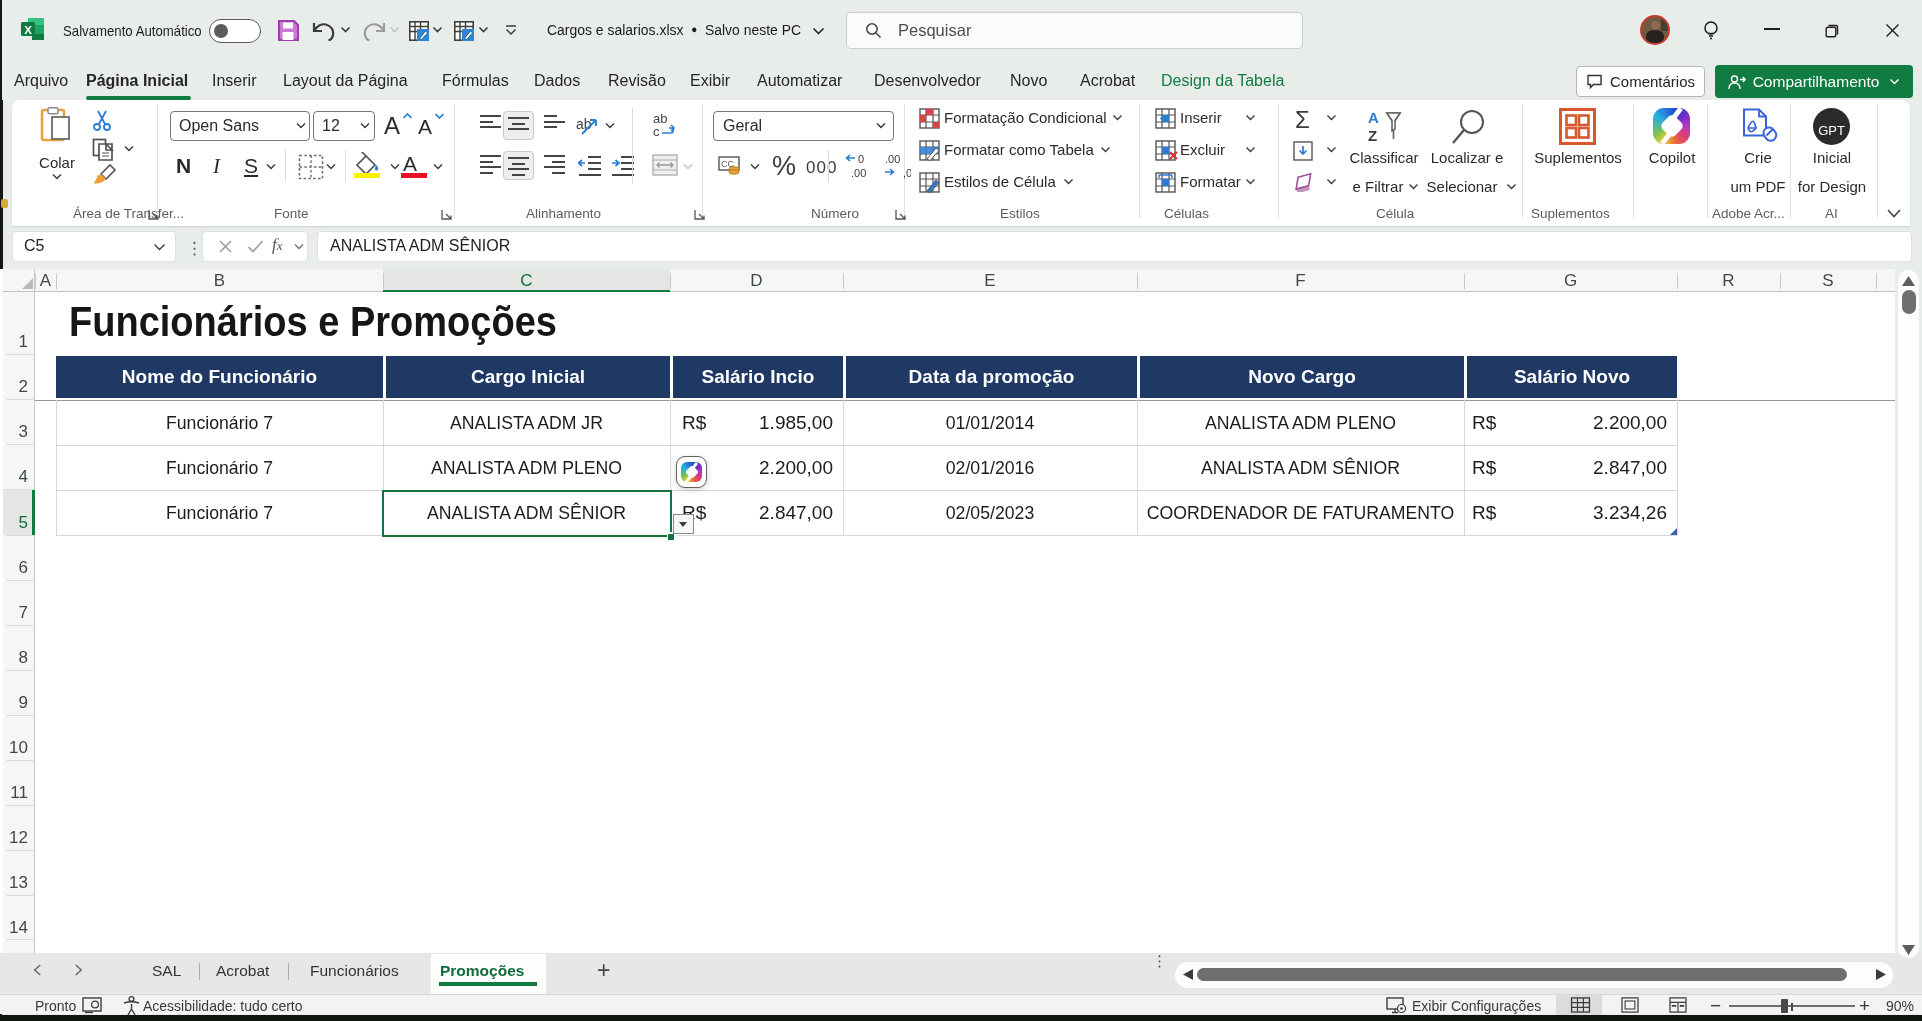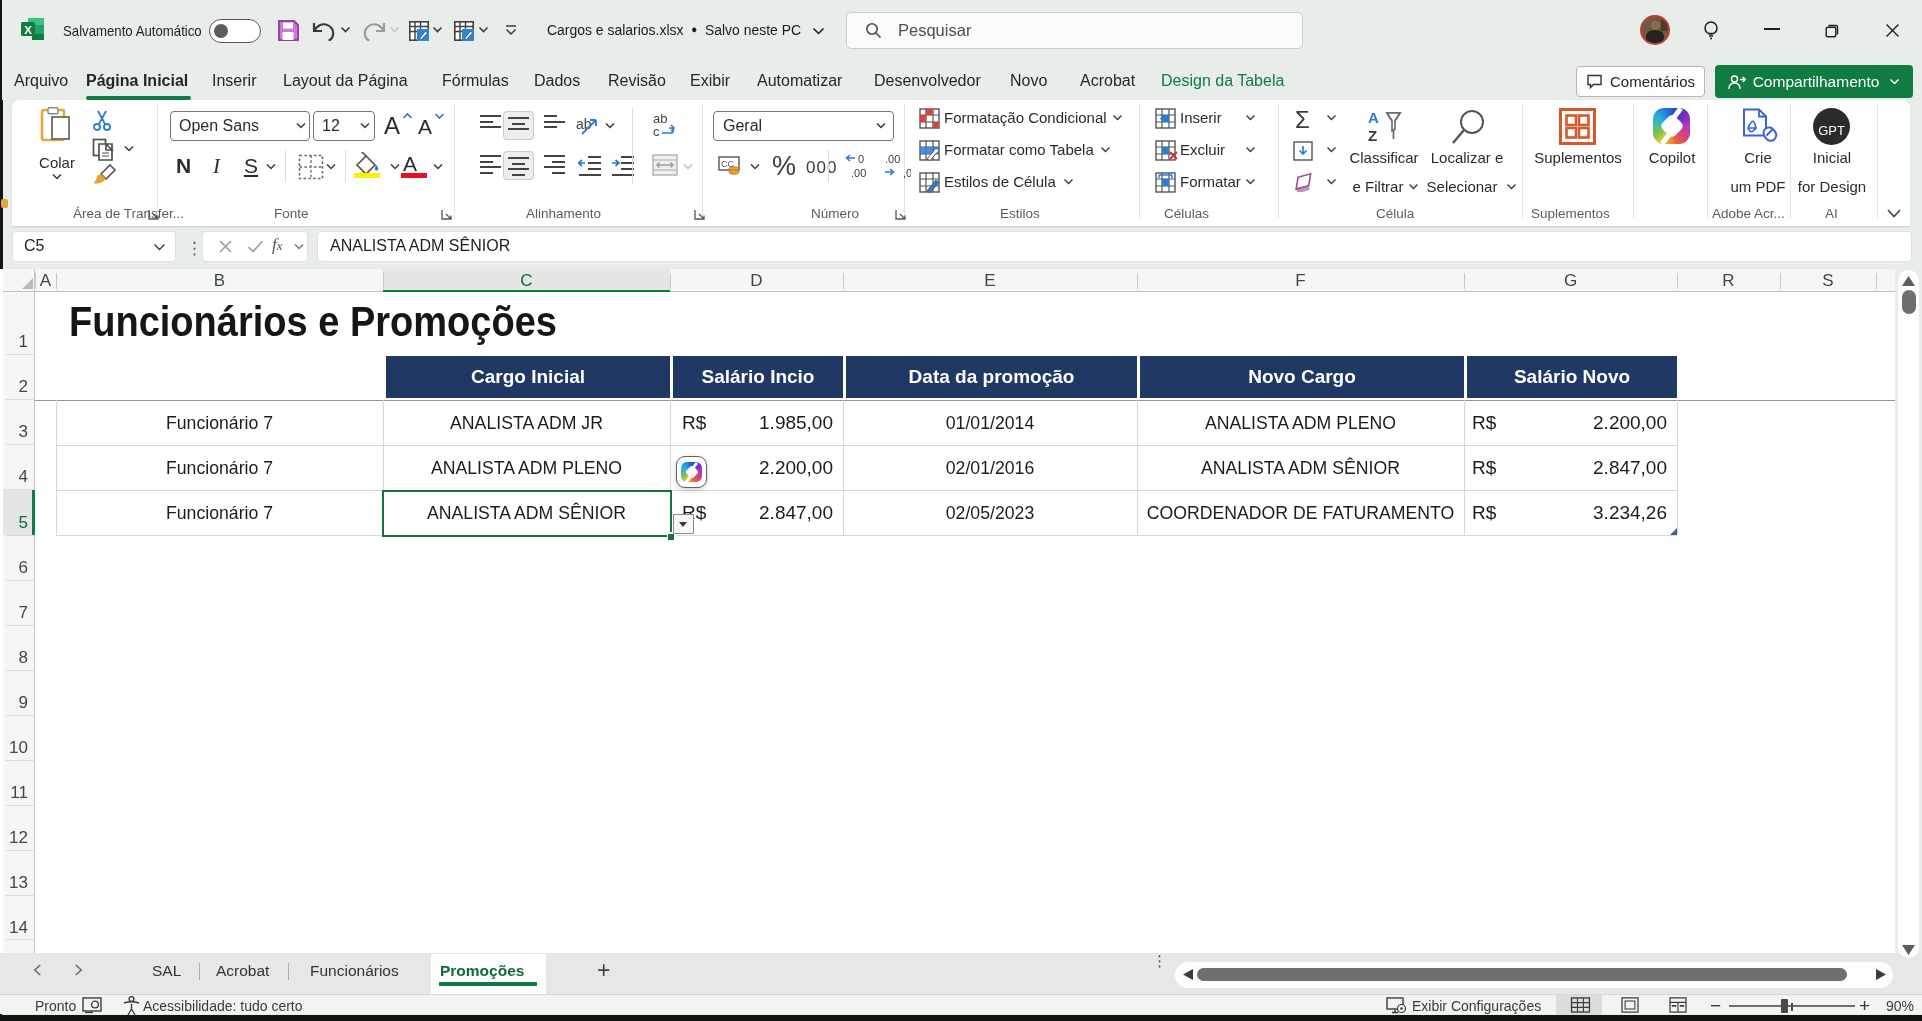--- a/index.html
+++ b/index.html
@@ -617,20 +617,21 @@
   <div class="gl" style="left:6px;top:401px;width:29px;height:1px;background:#DADADA;"></div>
   <div class="gl" style="left:6px;top:446px;width:29px;height:1px;background:#DADADA;"></div>
   <div class="gl" style="left:6px;top:491px;width:29px;height:1px;background:#DADADA;"></div>
   <div class="gl" style="left:6px;top:536px;width:29px;height:1px;background:#DADADA;"></div>
   <div class="gl" style="left:6px;top:581px;width:29px;height:1px;background:#DADADA;"></div>
   <div class="gl" style="left:6px;top:626px;width:29px;height:1px;background:#DADADA;"></div>
   <div class="gl" style="left:6px;top:670px;width:29px;height:1px;background:#DADADA;"></div>
 
   <div class="abs" style="left:69px;top:28px;font-size:43px;font-weight:bold;color:#161616;transform:scaleX(0.884);transform-origin:left;">Funcionários e Promoções</div>
 
+  <div class="navy" style="left:56px;width:327px;">Nome do Funcionário</div>
   <div class="navy" style="left:386px;width:284px;">Cargo Inicial</div>
   <div class="navy" style="left:673px;width:170px;">Salário Incio</div>
   <div class="navy" style="left:846px;width:291px;">Data da promoção</div>
   <div class="navy" style="left:1140px;width:324px;">Novo Cargo</div>
   <div class="navy" style="left:1467px;width:210px;">Salário Novo</div>
 
   <div class="gl" style="left:35px;top:131px;width:1860px;height:1px;background:#969696;"></div>
 
   <div class="cell sqz" style="left:56px;top:131px;width:327px;height:45px;">Funcionário 7</div>
   <div class="cell sqz" style="left:56px;top:176px;width:327px;height:45px;">Funcionário 7</div>

